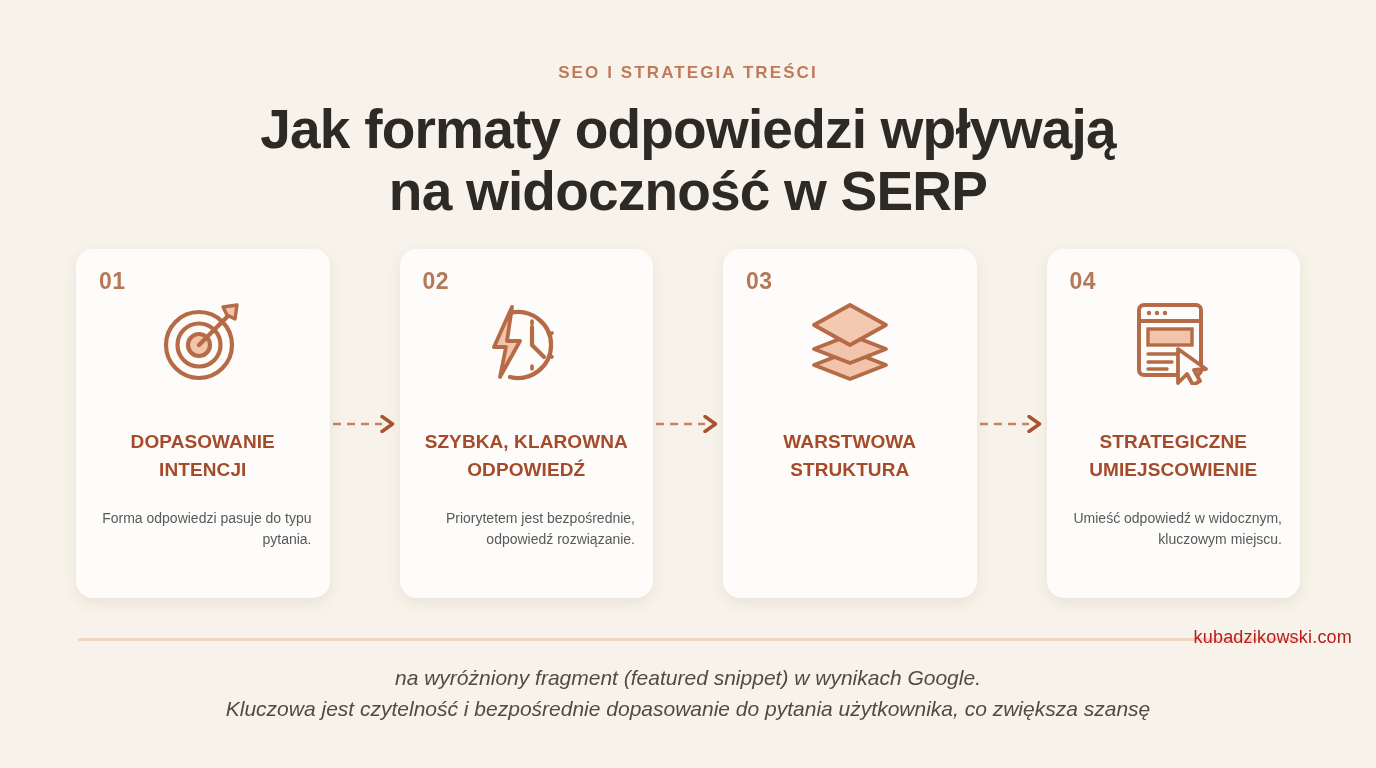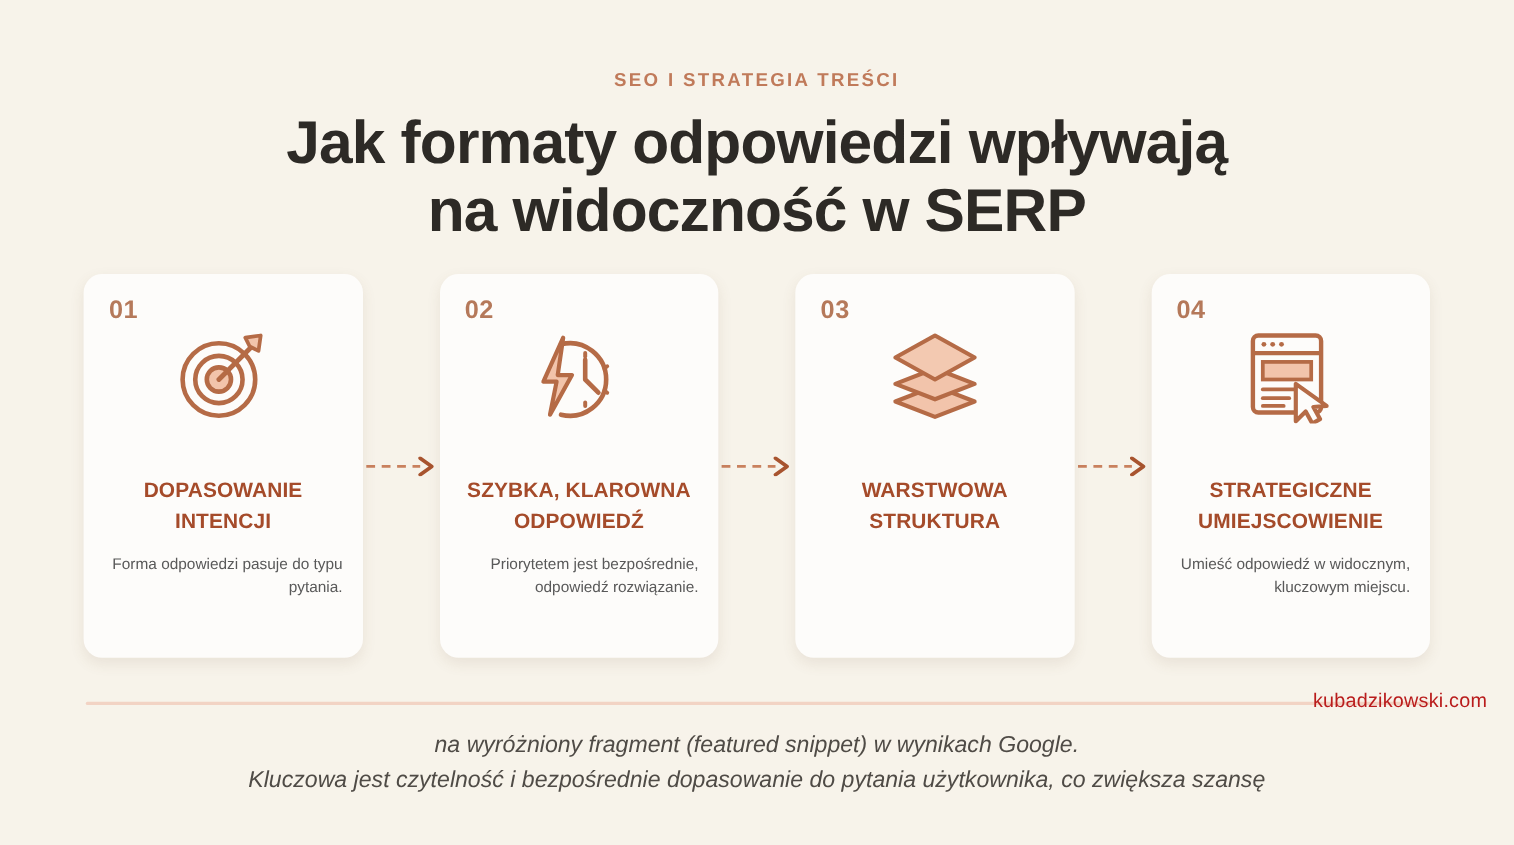--- a/index.html
+++ b/index.html
@@ -60,40 +60,41 @@
     width: 256px;
     height: 349px;
     background: #FDFCFA;
     border-radius: 17px;
     box-shadow: 0 5px 13px rgba(120, 90, 60, 0.10);
     box-sizing: border-box;
     padding: 0 18px;
     display: flex;
     flex-direction: column;
     align-items: center;
+    gap: 11px;
   }
   .card-num {
     position: absolute;
     top: 19px;
     left: 23px;
     font-size: 23px;
     font-weight: 700;
     color: #B5795A;
     letter-spacing: 0.5px;
   }
   .card-icon {
     margin-top: 46px;
     width: 96px;
     height: 92px;
     display: flex;
     align-items: center;
     justify-content: center;
   }
   .card-title {
-    margin-top: 46px;
+    margin-top: 30px;
     font-size: 19px;
     font-weight: 700;
     color: #A54B2A;
     text-align: center;
     line-height: 1.45;
     letter-spacing: 0.1px;
   }
   .card-desc {
     margin-top: 14px;
     font-size: 14px;

